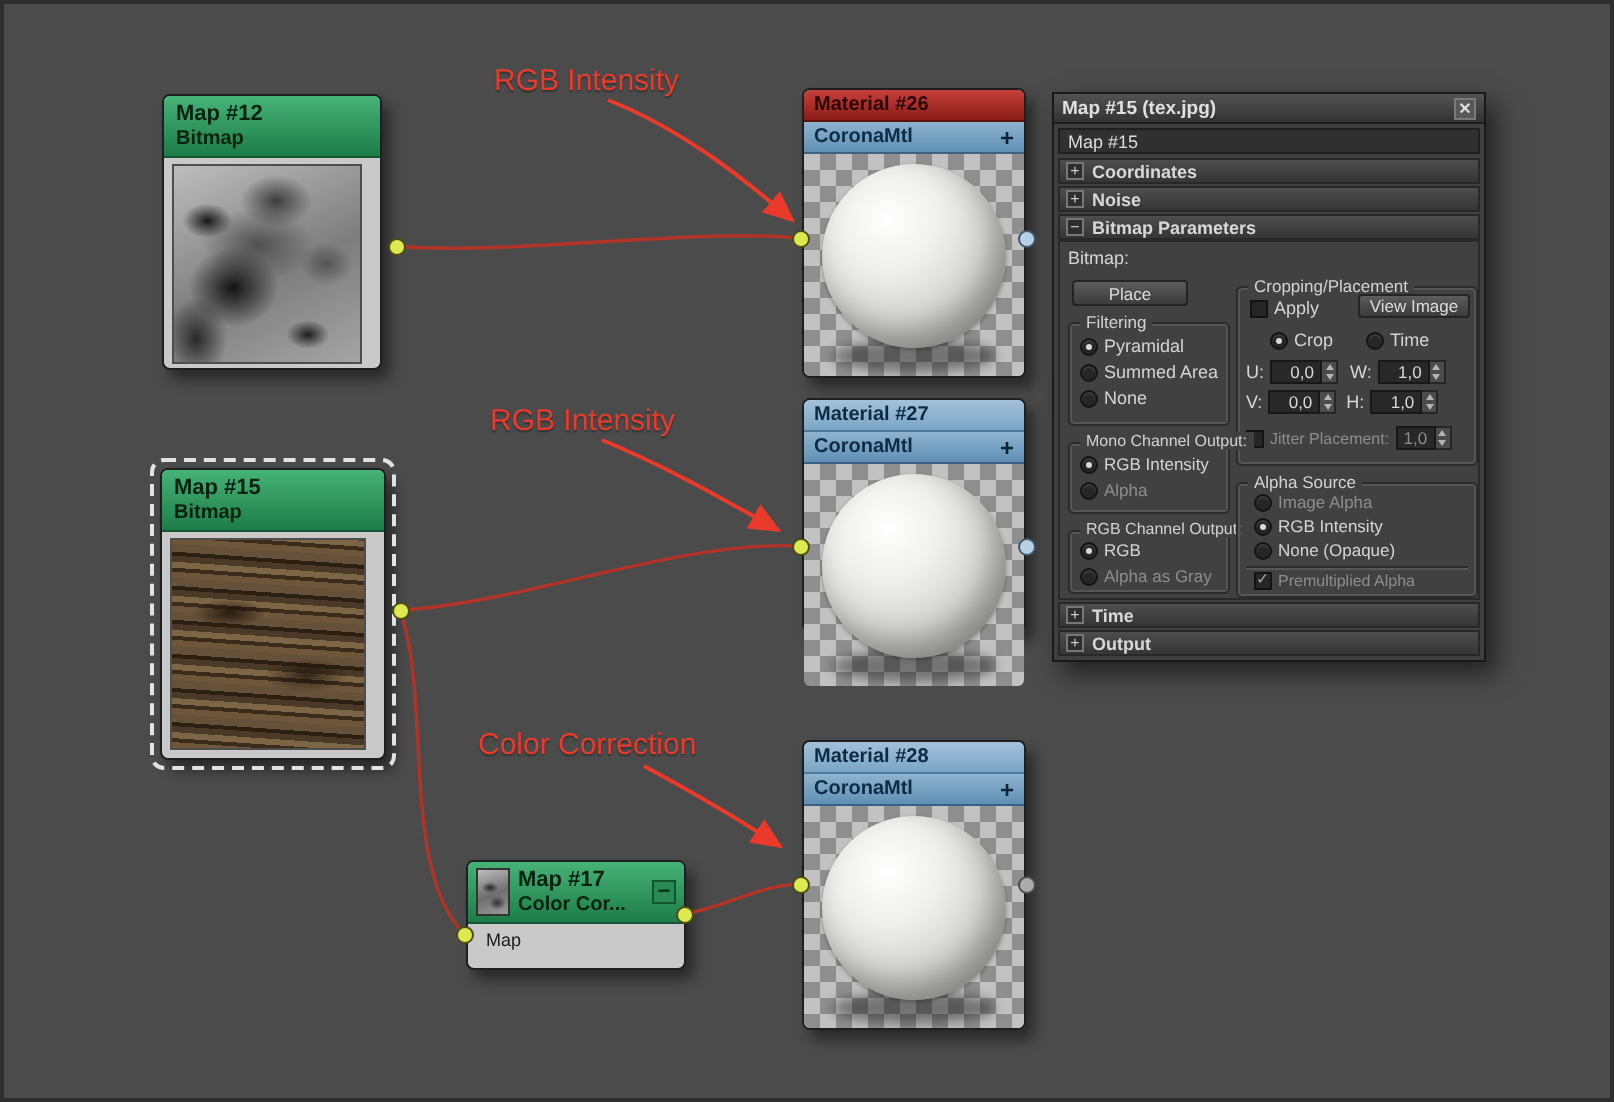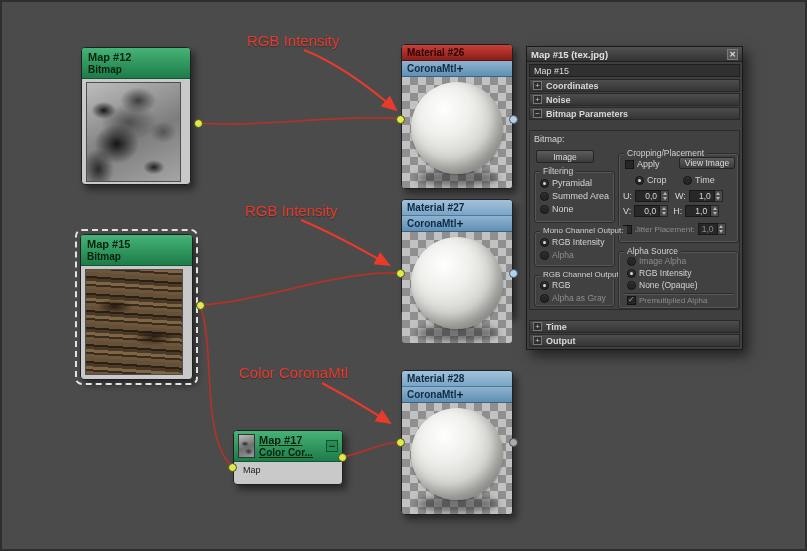--- a/index.html
+++ b/index.html
@@ -34,30 +34,30 @@
       repeating-linear-gradient(4deg, #6d5639 0 3px, #3a2b1a 3px 5px, #7d6645 5px 8px, #4a3926 8px 11px, #2c2012 11px 13px, #65503a 13px 17px);
   }
   .selected::before { content:""; position:absolute; inset:-6px; border:2px dashed #e2e2e2; border-radius:7px; pointer-events:none; }
 
   
   .nhead.h17 { display:flex; align-items:center; gap:4px; padding:2px 4px; }
   .mini-thumb { width:17px; height:24px; border:1px solid #333; flex:none;
     background:linear-gradient(160deg,#bdbdbd,#6e6e6e 55%,#9a9a9a);
     background-image:radial-gradient(6px 4px at 40% 40%, rgba(0,0,0,.7), transparent 70%), radial-gradient(6px 5px at 65% 75%, rgba(0,0,0,.6), transparent 70%), linear-gradient(160deg,#bdbdbd,#6e6e6e 55%,#9a9a9a);
   }
-  .h17 .txt { flex:1; min-width:0;text-decoration:underline; }
+  .h17 .txt { flex:1; min-width:0; }
   .collapse-box { width:12px; height:12px; background:#2a8a55; border:1px solid #0f5530; color:#063018; font-size:11px; line-height:10px; text-align:center; font-weight:bold; flex:none; }
   .slot-row { height:17px; background:#c9c9c9; border-radius:0 0 3px 3px; font-size:9px; color:#1b1b1b; line-height:17px; padding-left:9px; }
 
   
   .mtitle { height:16px; font-size:10px; font-weight:bold; line-height:16px; padding:0 5px; border-radius:3px 3px 0 0; white-space:nowrap; }
   .mtitle.red { background:linear-gradient(#c6403a,#8c1d18); color:#2b0300; border-bottom:1px solid #5e100c; }
   .mtitle.blue { background:linear-gradient(#a3c1da,#7aa5c6); color:#0c2a42; border-bottom:1px solid #4e7globals; }
   .mtitle.blue { border-bottom:1px solid #4e7998; }
-  .msub { height:16px; background:linear-gradient(#8fb3cf,#5f90b5); display:flex; align-items:center; justify-content:flex-start; padding:0 5px; font-size:10px; font-weight:bold; color:#0e2c46; border-bottom:1px solid #3c6182; }
+  .msub { height:16px; background:linear-gradient(#8fb3cf,#5f90b5); display:flex; align-items:center; justify-content:space-between; padding:0 5px; font-size:10px; font-weight:bold; color:#0e2c46; border-bottom:1px solid #3c6182; }
   .plus-box { font-size:12px; font-weight:bold; color:#0c2438; line-height:12px; }
   .mbody { position:relative; height:111px; border-radius:0 0 3px 3px; overflow:hidden;
     background-color:#c2c2c2;
     background-image:
       linear-gradient(45deg, #8f8f8f 25%, transparent 25%, transparent 75%, #8f8f8f 75%),
       linear-gradient(45deg, #8f8f8f 25%, transparent 25%, transparent 75%, #8f8f8f 75%);
     background-size:16px 16px; background-position:0 0, 8px 8px; }
   .sphere-shadow { position:absolute; left:14px; bottom:2px; width:82px; height:16px; border-radius:50%; background:rgba(20,20,20,.45); filter:blur(3px); }
   .sphere { position:absolute; left:9px; top:5px; width:92px; height:92px; border-radius:50%;
     background:radial-gradient(circle at 36% 30%, #ffffff, #efefec 30%, #d6d6d2 55%, #b0b0ab 80%, #8f8f8a 97%);
@@ -72,21 +72,21 @@
   .anno { position:absolute; color:#ea3a2c; font-size:15px; z-index:7; white-space:nowrap; text-shadow:0 1px 1px rgba(0,0,0,.35); }
   svg.overlay { position:absolute; left:0; top:0; z-index:5; pointer-events:none; }
 
   
   .panel { position:absolute; left:524px; top:44px; width:217px; background:#3f3f3f; border:1px solid #191919; box-shadow:5px 6px 12px rgba(0,0,0,.55); z-index:8; color:#d4d4d4; font-size:9px; padding-bottom:2px; }
   .ptitle { height:15px; background:linear-gradient(#525252,#333333); display:flex; align-items:center; justify-content:space-between; padding:0 4px; font-size:9.5px; font-weight:bold; color:#e0e0e0; border-bottom:1px solid #1f1f1f; }
   .close-btn { width:11px; height:11px; background:#585858; border:1px solid #7a7a7a; font-size:8px; line-height:9px; text-align:center; color:#ddd; }
   .name-bar { margin:2px; height:13px; background:#303030; border:1px solid #1f1f1f; line-height:12px; padding:0 4px; color:#dcdcdc; }
   .rollout { margin:1px 2px 0; height:13px; background:linear-gradient(#4d4d4d,#353535); border:1px solid #282828; display:flex; align-items:center; gap:4px; padding:0 3px; font-weight:bold; color:#d8d8d8; }
   .roll-icon { width:9px; height:9px; background:#2e2e2e; border:1px solid #777; font-size:8px; line-height:7px; text-align:center; color:#ccc; font-weight:normal; }
-  .bbody { margin:10px 2px; height:180px; background:#414141; border:1px solid #2a2a2a; position:relative; }
+  .bbody { margin:0 2px; height:180px; background:#414141; border:1px solid #2a2a2a; position:relative; }
 
   .row { position:absolute; display:flex; align-items:center; gap:3px; white-space:nowrap; }
   .field { background:#282828; border:1px solid #181818; color:#d8d8d8; height:12px; line-height:11px; padding:0 3px; font-size:8.5px; }
   .btn { background:linear-gradient(#5c5c5c,#3b3b3b); border:1px solid #242424; border-radius:2px; color:#dcdcdc; text-align:center; position:absolute; font-size:8.5px; }
   .radio { width:9px; height:9px; border-radius:50%; background:#262626; border:1px solid #141414; box-shadow:inset 0 1px 1px rgba(255,255,255,.12); position:relative; flex:none; }
   .radio.sel::after { content:""; position:absolute; inset:2px; border-radius:50%; background:#dadada; }
   .check { width:9px; height:9px; background:#262626; border:1px solid #141414; flex:none; position:relative; }
   .check.on::after { content:"✓"; position:absolute; top:-2px; left:0px; font-size:8px; color:#a5a5a5; }
   .dis { color:#8d8d8d; }
   .lab { color:#d6d6d6; }
@@ -115,21 +115,21 @@
     <path d="M198,303 C258,300 338,268 397,271" stroke="#b23327" stroke-width="1.7" fill="none"></path>
     <path d="M198,303 C214,348 198,432 230,465" stroke="#b23327" stroke-width="1.7" fill="none"></path>
     <path d="M340,455 C360,452 376,441 397,440" stroke="#b23327" stroke-width="1.7" fill="none"></path>
     <path d="M302,48 C340,63 372,89 394,108" stroke="#ea3a2c" stroke-width="2" fill="none" marker-end="url(#arrow)"></path>
     <path d="M299,218 C333,232 362,249 387,263" stroke="#ea3a2c" stroke-width="2" fill="none" marker-end="url(#arrow)"></path>
     <path d="M320,381 C346,395 368,408 388,421" stroke="#ea3a2c" stroke-width="2" fill="none" marker-end="url(#arrow)"></path>
   </svg>
 
   <div class="anno" style="left:245px;top:30px">RGB Intensity</div>
   <div class="anno" style="left:243px;top:200px">RGB Intensity</div>
-  <div class="anno" style="left:237px;top:362px">Color CoronaMtl</div>
+  <div class="anno" style="left:237px;top:362px">Color Correction</div>
 
   <div class="node" style="left:79px;top:45px;width:110px;height:138px">
     <div class="nhead">
       <div class="ntitle">Map #12</div>
       <div class="nsub">Bitmap</div>
     </div>
     <div class="nbody">
       <div class="thumb grunge"></div>
     </div>
   </div>
@@ -221,21 +221,21 @@
     <div class="rollout">
       <span class="roll-icon">−</span>
       <span>Bitmap Parameters</span>
     </div>
 
     <div class="bbody">
 
       <div class="row" style="left:4px;top:3px">
         <span class="lab">Bitmap:</span>
       </div>
-      <div class="btn" style="left:6px;top:19px;width:58px;height:13px;line-height:12px">Image</div>
+      <div class="btn" style="left:6px;top:19px;width:58px;height:13px;line-height:12px">Place</div>
 
       <div class="group" style="left:88px;top:22px;width:121px;height:90px">
         <span class="gtitle">Cropping/Placement</span>
         <div class="row" style="left:6px;top:5px">
           <span class="check"></span>
           <span>Apply</span>
         </div>
         <div class="btn" style="left:60px;top:3px;width:56px;height:12px;line-height:11px">View Image</div>
         <div class="row" style="left:16px;top:21px">
           <span class="radio sel"></span>

